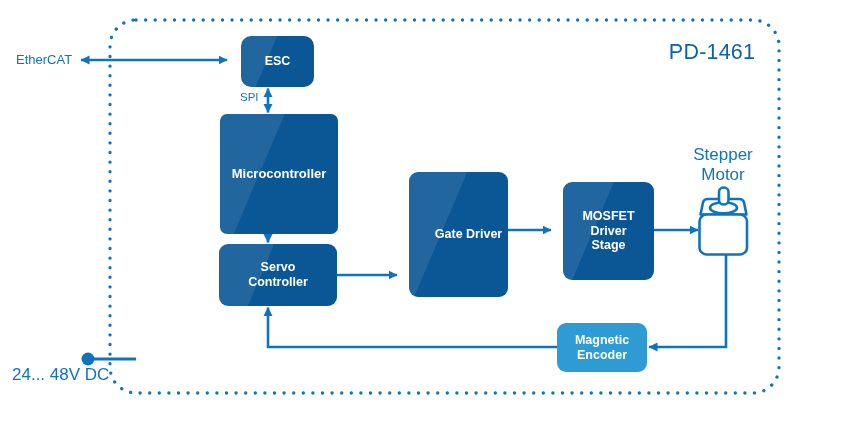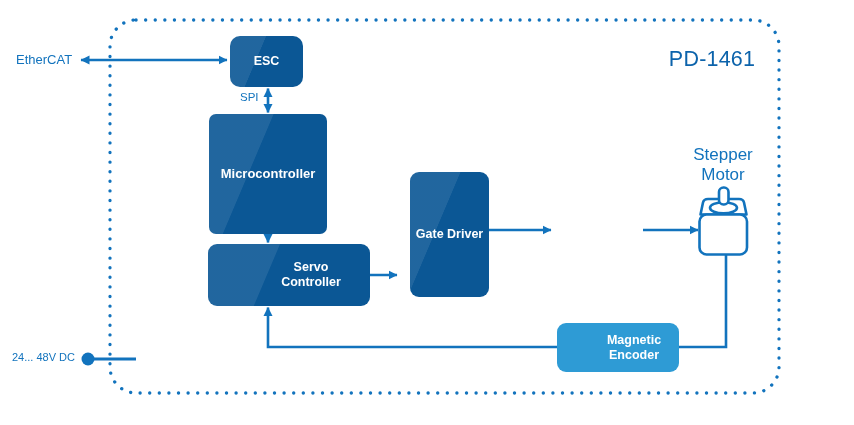--- a/index.html
+++ b/index.html
@@ -15,32 +15,32 @@
   .wire{stroke:var(--accent);stroke-width:2.6;fill:none;}
   .wire--thick{stroke-width:2.8;}
   .dotted-border{stroke:var(--accent);stroke-width:3.3;fill:none;
     stroke-dasharray:0.1 9.5;stroke-linecap:round;}
   .arrowhead{fill:var(--accent);}
   .node-dot{fill:var(--accent);}
   .motor-part{fill:#ffffff;stroke:var(--accent);stroke-width:2.6;stroke-linejoin:round;}
   .block{position:absolute;z-index:2;display:flex;align-items:center;justify-content:center;
     color:#ffffff;font-weight:700;text-align:center;border-radius:9px;
     background:var(--box-dark);font-size:12.5px;line-height:1.18;}
-  .block--dark{background:linear-gradient(113deg, rgba(255,255,255,.09) 38%, rgba(255,255,255,0) 38.5%) var(--box-dark);}
-  .block--light{background:var(--box-light);padding-left:32px;}
+  .block--dark{background:linear-gradient(113deg, rgba(255,255,255,.09) 38%, rgba(255,255,255,0) 38.5%) var(--box-dark);margin-left:11px;}
+  .block--light{background:var(--box-light);}
   .block-label{white-space:pre-line;}
   .ext-label{position:absolute;z-index:2;color:var(--accent);font-weight:400;
     white-space:pre-line;line-height:1.2;}
   .lbl-ethercat{left:16px;top:52px;font-size:13px;}
-  .lbl-power{left:12px;top:351px;font-size:11px;}
+  .lbl-power{left:12px;top:365px;font-size:17px;}
   .lbl-spi1{left:240px;top:91px;font-size:11.5px;}
   .lbl-spi2{left:240px;top:222px;font-size:11.5px;}
   .lbl-motor{left:688px;top:145px;width:70px;text-align:center;font-size:17px;}
   .lbl-title{left:660px;top:40px;width:104px;text-align:center;font-size:21.5px;
-    color:var(--title);letter-spacing:0.2px;margin-top:7px;}
+    color:var(--title);letter-spacing:0.2px;}
 </style>
 </head>
 <body>
 
 <div id="canvas">
 
   <svg id="wires" viewBox="0 0 854 425" xmlns="http://www.w3.org/2000/svg">
     <defs>
       <marker id="arr" markerWidth="10" markerHeight="10" refX="8.5" refY="5" orient="auto-start-reverse" markerUnits="userSpaceOnUse">
         <path class="arrowhead" d="M0,0.5 L9,5 L0,9.5 Z"></path>
@@ -90,29 +90,34 @@
 Motor</div>
 
   <div class="block block--dark" style="left:230px;top:36px;width:73px;height:51px;border-radius:10px;">
     <span class="block-label">ESC</span>
   </div>
 
   <div class="block block--dark" style="left:209px;top:114px;width:118px;height:120px;border-radius:7px;font-size:13px;">
     <span class="block-label">Microcontroller</span>
   </div>
 
-  <div class="block block--dark" style="left:208px;top:244px;width:118px;height:62px;padding-left:44px;">
+  <div class="block block--dark" style="left:208px;top:244px;width:118px;height:62px;">
     <span class="block-label">Servo
 Controller</span>
   </div>
 
-  <div class="block block--dark" style="left:410px;top:172px;width:79px;height:125px;">
+  <div class="block block--dark" style="left:398px;top:172px;width:79px;height:125px;padding-left:20px;">
     <span class="block-label">Gate Driver</span>
   </div>
 
+  <div class="block block--dark" style="left:552px;top:182px;width:91px;height:98px;">
+    <span class="block-label">MOSFET
+Driver
+Stage</span>
+  </div>
 
   <div class="block block--light" style="left:557px;top:323px;width:90px;height:49px;">
     <span class="block-label">Magnetic
 Encoder</span>
   </div>
 
 
 </div>
 
 </body></html>

